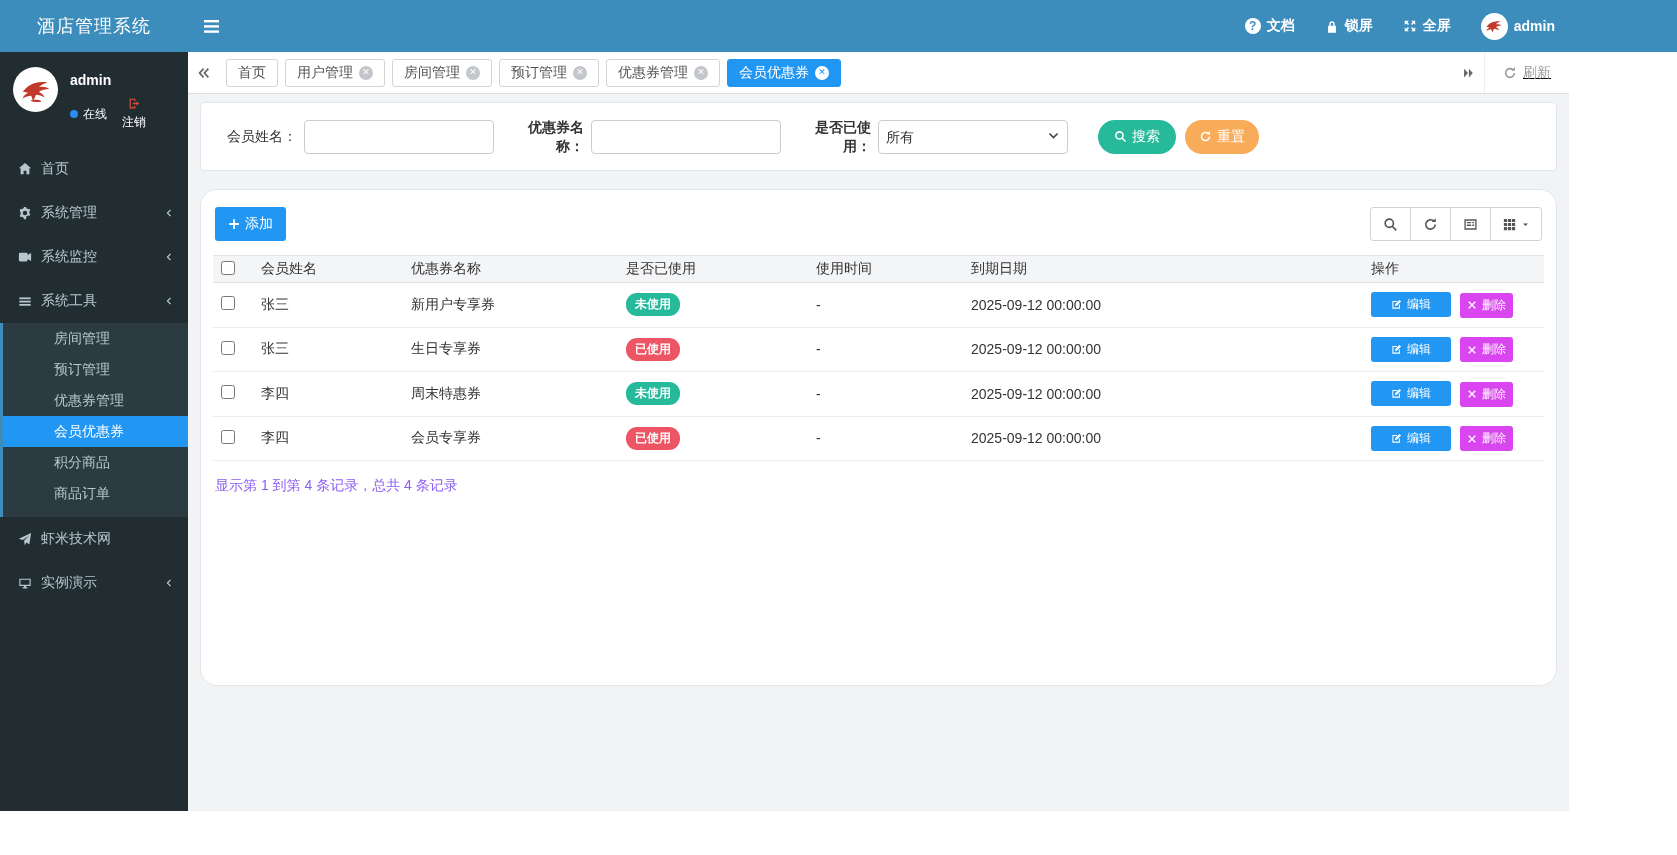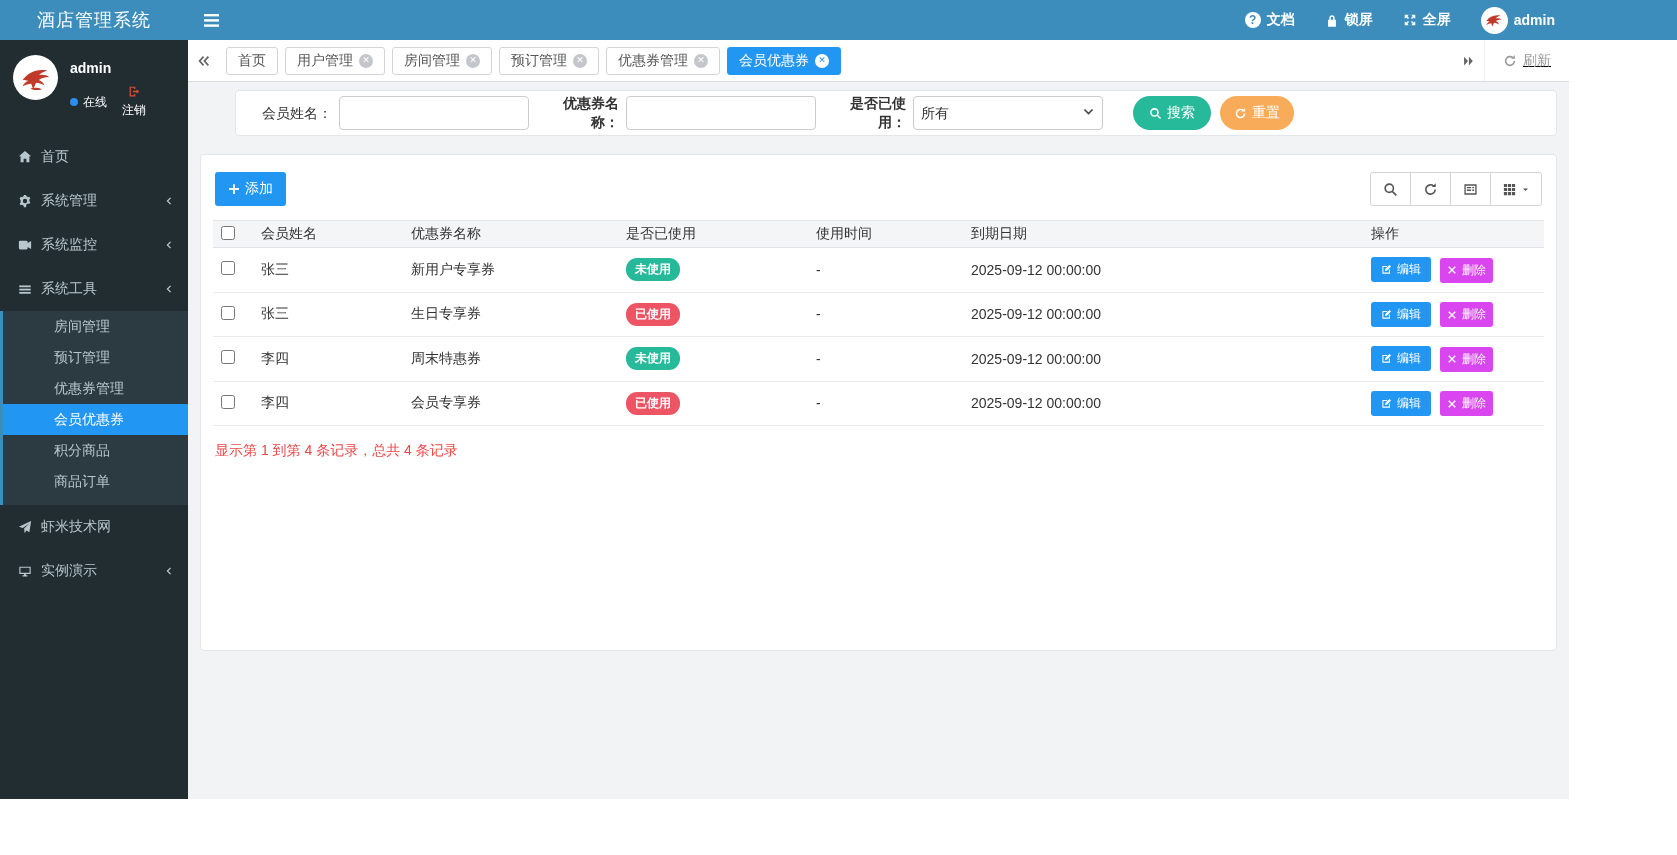--- a/index.html
+++ b/index.html
@@ -2,21 +2,21 @@
 <html><head>
 <meta charset="utf-8">
 <style>
   * { margin:0; padding:0; box-sizing:border-box; }
   body { font-family:"Liberation Sans","DejaVu Sans",sans-serif; background:#fff; }
   .app { width:1677px; height:855px; position:relative; overflow:hidden; background:#fff; }
 
   svg.i { display:block; }
 
   
-  .topbar { height:40px; background:#3c8dbc; display:flex; align-items:stretch; }
+  .topbar { height:52px; background:#3c8dbc; display:flex; align-items:stretch; }
   .brand { width:188px; color:#fff; font-size:18px; display:flex; align-items:center; justify-content:center; letter-spacing:1px; }
   .hamburger { width:46px; color:#fff; display:flex; align-items:center; justify-content:center; cursor:pointer; }
   .top-right { margin-left:auto; display:flex; align-items:center; gap:30px; padding-right:122px; color:#fff; font-size:14px; font-weight:bold; }
   .top-item { display:flex; align-items:center; gap:6px; cursor:pointer; }
   .qcircle { width:16px; height:16px; border-radius:50%; background:#fff; color:#3c8dbc; font-size:12px; font-weight:bold; display:flex; align-items:center; justify-content:center; }
   .avatar-sm { width:27px; height:27px; border-radius:50%; background:#fff; overflow:hidden; display:flex; align-items:center; justify-content:center; }
 
   
   .layout { display:flex; height:759px; }
   .filler { flex:1; background:#fff; }
@@ -47,55 +47,55 @@
   .tab.active { background:#2196f3; border-color:#2196f3; color:#fff; }
   .tab-close { width:14px; height:14px; border-radius:50%; background:#c3c7cc; color:#fff; font-size:9px; line-height:1; display:flex; align-items:center; justify-content:center; }
   .tab.active .tab-close { background:#fff; color:#2196f3; }
   .tabbar-right { margin-left:auto; display:flex; align-items:center; height:100%;text-decoration:underline; }
   .refresh-link { display:flex; align-items:center; gap:6px; color:#999; font-size:14px; padding:0 18px; border-left:1px solid #eee; height:100%; cursor:pointer; }
 
   .content { padding:8px 12px; flex:1; }
   .card { background:#fff; border:1px solid #e3e6ea; border-radius:4px; }
 
   
-  .search-card { height:46px; display:flex; align-items:center; padding:0 14px 0 26px; margin-bottom:18px;margin-left:35px; }
+  .search-card { height:69px; display:flex; align-items:center; padding:0 14px 0 26px; margin-bottom:18px; }
   .field { display:flex; align-items:center; gap:7px; margin-right:30px; }
   .field-label { font-size:14px; color:#333; text-align:right; line-height:1.35; }
   .field-label.wrap { width:60px;font-weight:bold; }
   .text-input { width:190px; height:34px; border:1px solid #ccc; border-radius:4px; padding:0 8px; font-size:14px; color:#333; outline:none; }
   .select-wrap { position:relative; width:190px; }
   .select-wrap select { width:100%; height:34px; border:1px solid #ccc; border-radius:4px; padding:0 26px 0 7px; font-size:14px; color:#333; background:#fff; appearance:none; -webkit-appearance:none; outline:none; }
   .select-chev { position:absolute; right:8px; top:9px; pointer-events:none; color:#444; }
   .btn { border:none; color:#fff; font-size:14px; display:inline-flex; align-items:center; gap:5px; cursor:pointer; }
   .btn-search { background:#26b99a; border-radius:17px; height:34px; padding:0 16px; margin-right:9px; }
   .btn-reset { background:#f8ac59; border-radius:17px; height:34px; padding:0 14px; }
 
   
-  .table-card { min-height:497px; padding:10px 12px 16px; display:flex; flex-direction:column; align-items:stretch; }
+  .table-card { min-height:497px; padding:10px 12px 16px; display:flex; flex-direction:column; align-items:stretch;border-radius:17px; }
   .table-toolbar { display:flex; align-items:center; margin:7px 2px 14px; }
   .btn-add { background:#2196f3; border-radius:3px; height:34px; padding:0 13px; }
   .icon-group { margin-left:auto; display:flex; }
   .icon-btn { width:41px; height:34px; background:#fff; border:1px solid #d4d4d4; display:flex; align-items:center; justify-content:center; gap:4px; color:#555; margin-left:-1px; cursor:pointer; }
   .icon-btn:first-child { border-radius:3px 0 0 3px; margin-left:0; }
   .icon-btn:last-child { border-radius:0 3px 3px 0; width:52px; }
 
   table.grid { width:100%; border-collapse:collapse; font-size:14px; color:#333; table-layout:fixed; }
   table.grid thead th { background:#f4f5f7; border-top:1px solid #e2e5e8; border-bottom:1px solid #dfe2e6; padding:4px 8px; text-align:left; font-weight:normal; }
   table.grid tbody td { padding:9px 8px; border-bottom:1px solid #e8eaec; }
   th.col-actions { padding-left:48px; }
   .cb { width:14px; height:14px; cursor:pointer; }
 
   .badge { display:inline-block; padding:3px 9px; border-radius:11px; color:#fff; font-size:12px; font-weight:bold; }
   .badge.green { background:#26b99a; }
   .badge.red { background:#ed5565; }
 
-  .btn-edit { background:#2196f3; border-radius:3px; font-size:12px; padding:4px 10px; }
+  .btn-edit { background:#2196f3; border-radius:3px; font-size:12px; padding:4px 20px; }
   .btn-del { background:#d946ef; border-radius:3px; font-size:12px; padding:4px 7px; margin-left:5px; }
 
-  .summary { color:#ef4444; font-size:14px; margin:16px 2px 0; }
+  .summary { color:#8b5cf6; font-size:14px; margin:16px 2px 0; }
 </style>
 </head>
 <body>
 
 <div class="app">
 
   <div class="topbar">
     <div class="brand">酒店管理系统</div>
     <div class="hamburger">
       <span>

